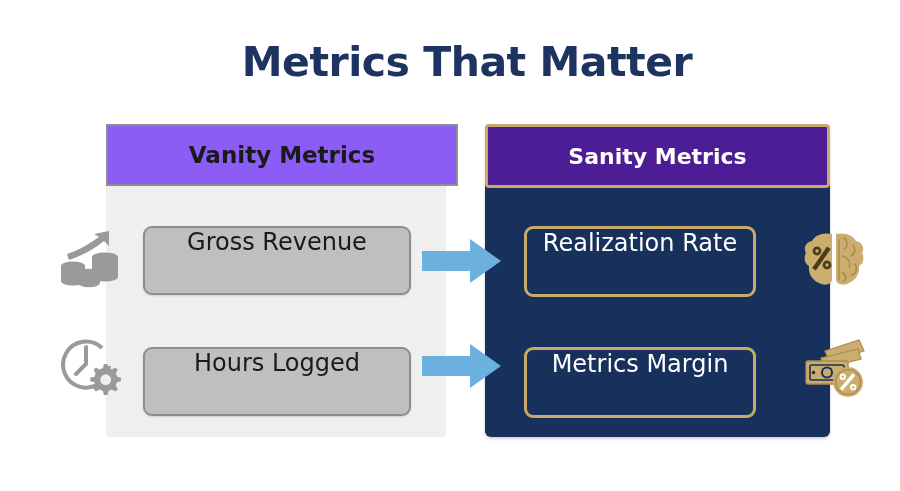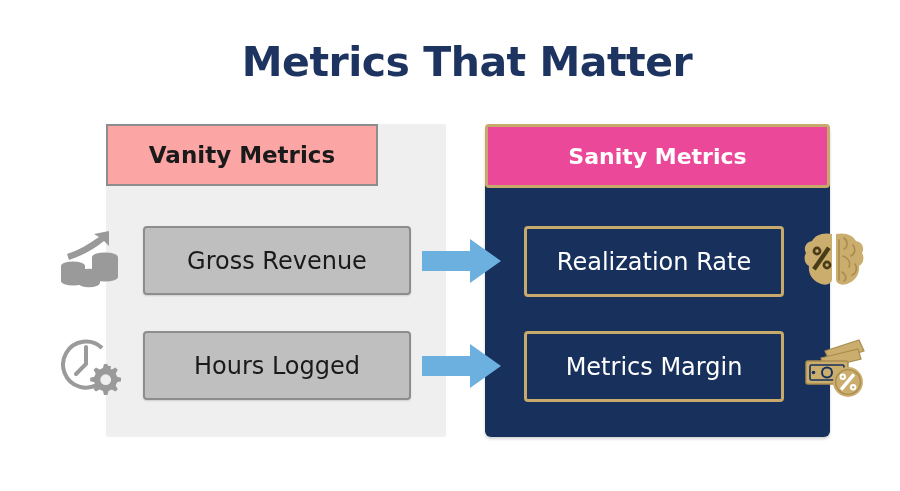--- a/index.html
+++ b/index.html
@@ -61,73 +61,72 @@
   .panel-header {
     position: absolute;
     left: 0;
     top: 0;
     box-sizing: border-box;
     display: flex;
     align-items: center;
     justify-content: center;
   }
   .header-left {
-    width: 272px;
+    width: 352px;
     height: 62px;
-    background: #fca5a5;
+    background: #8b5cf6;
     border: 2px solid #8d8d8d;
     color: #1a1a1a;
     font-size: 23px;
     font-weight: bold;
     font-family: "DejaVu Sans", sans-serif;
   }
   .header-right {
     width: 345px;
     height: 64px;
-    background: #ec4899;
+    background: #4c1d95;
     border: 3px solid #c6a96b;
     border-radius: 4px;
     color: #ffffff;
     font-size: 22px;
     font-weight: bold;
     font-family: "DejaVu Sans", sans-serif;
   }
 
   
   .metric-box {
     position: absolute;
     box-sizing: border-box;
     display: flex;
-    align-items: center;
     justify-content: center;
-    border-radius: 4px;
+    border-radius: 9px;
   }
   .metric-gray {
     left: 126px;
     width: 268px;
     height: 69px;
     background: #bfbfbf;
     border: 2px solid #8d8d8d;
     color: #1a1a1a;
     font-size: 24px;
     box-shadow: 0 1px 2px rgba(0,0,0,0.14);
     font-family: "DejaVu Sans", sans-serif;
   }
   .metric-navy {
     left: 507px;
-    width: 260px;
+    width: 232px;
     height: 71px;
     background: #17305c;
     border: 3px solid #c6a96b;
     color: #ffffff;
     font-size: 24px;
     font-family: "DejaVu Sans", sans-serif;
   }
   .row-1 { top: 226px; }
-  .row-2 { top: 331px; }
+  .row-2 { top: 347px; }
 
   
   .arrow {
     position: absolute;
     width: 80px;
     height: 48px;
   }
   .arrow-1 { left: 405px; top: 237px; }
   .arrow-2 { left: 405px; top: 342px; }
 

